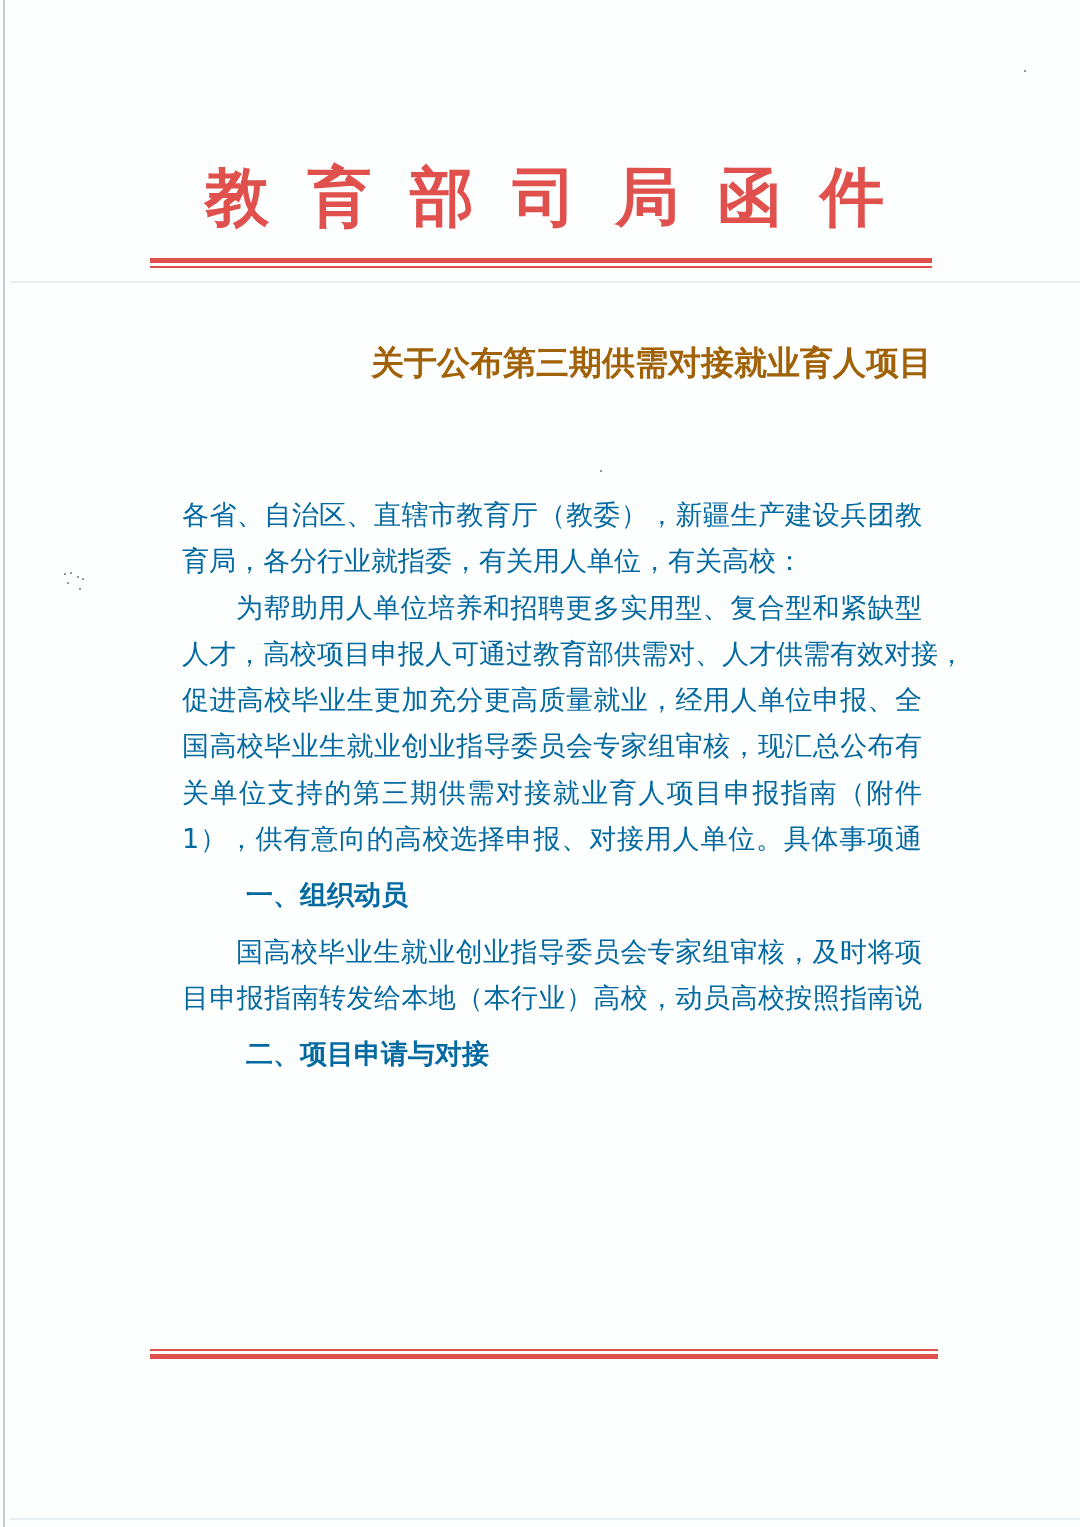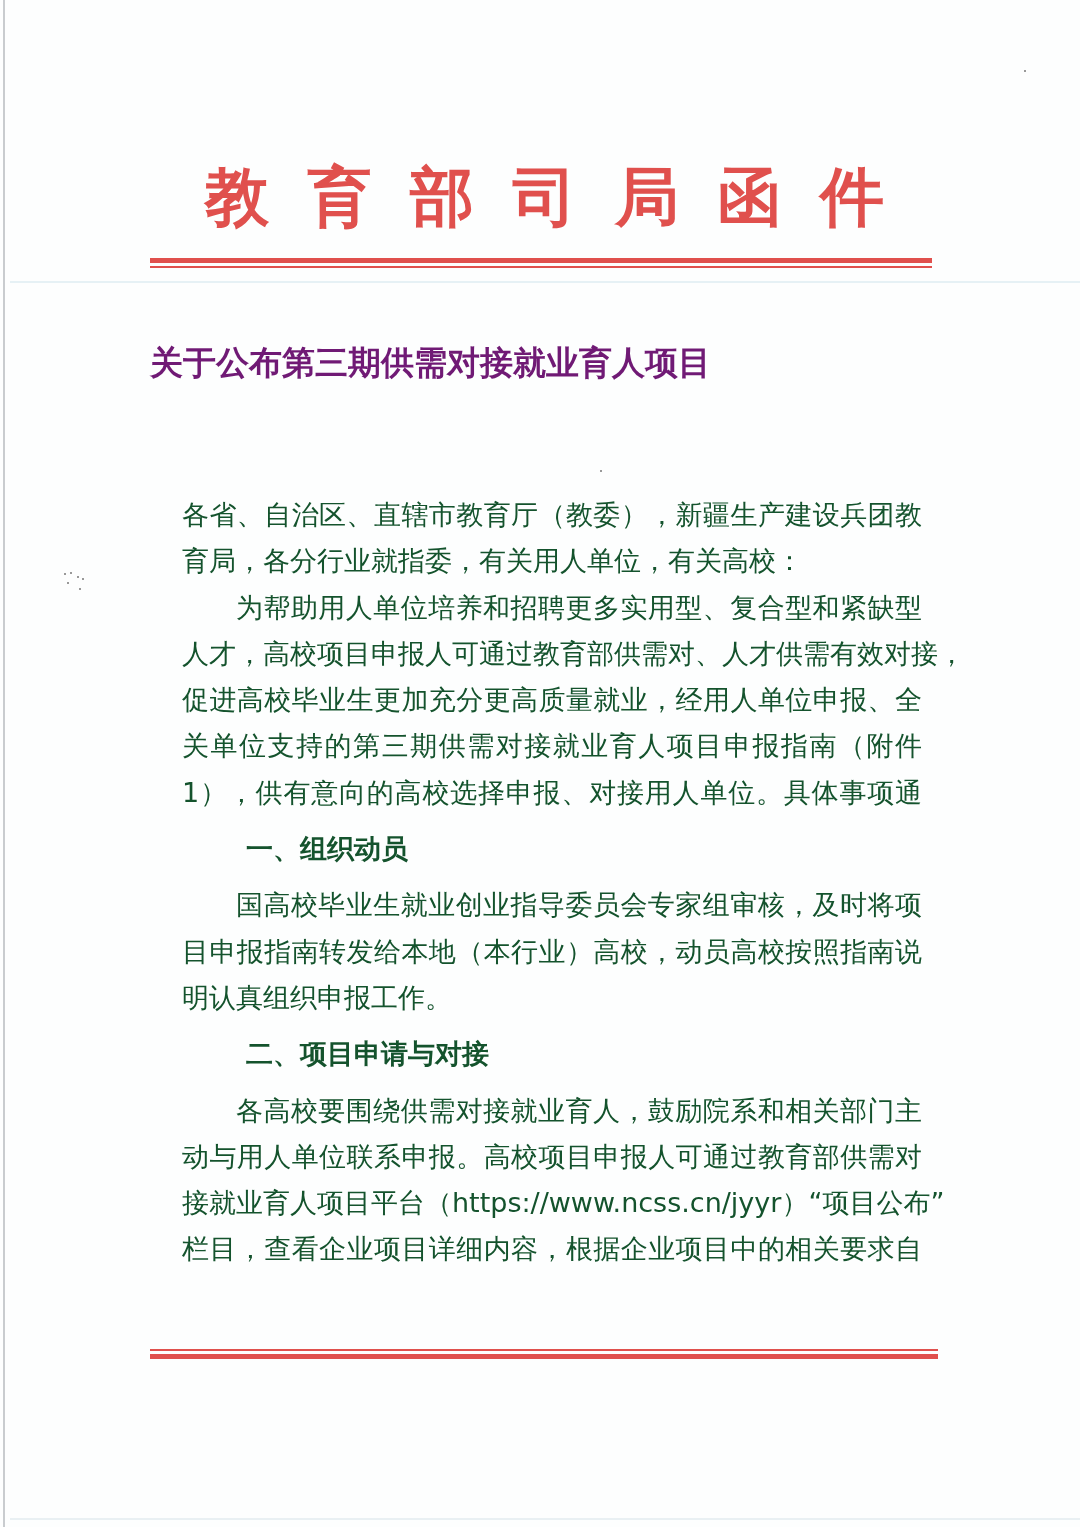--- a/index.html
+++ b/index.html
@@ -32,30 +32,30 @@
     line-height: 1;
   }
   .rule { position: absolute; left: 150px; width: 782px; background: #e0504d; }
   .rule.top-thick { top: 258px; height: 5px; }
   .rule.top-thin  { top: 266px; height: 2px; }
   .rule.bot-thin  { top: 1349px; height: 2px; left: 150px; width: 788px; }
   .rule.bot-thick { top: 1354px; height: 5px; left: 150px; width: 788px; }
 
   .doc-title {
     position: absolute; left: 150px; width: 782px; top: 338px;
-    text-align: left;
+    text-align: right;
     font-family: Liberation Serif, serif;
     font-weight: bold; font-size: 33px; line-height: 50px;
-    color: #701a75; letter-spacing: 0px;
+    color: #a16207; letter-spacing: 0px;
   }
   .body-text {
     position: absolute; left: 182px; width: 740px; top: 492px;
     font-family: "DejaVu Sans", sans-serif;
     font-size: 27px; line-height: 46.3px;
-    color: #14532d; text-align: justify;
+    color: #0369a1; text-align: justify;
   }
   .para { margin: 0; text-indent: 0; }
   .heading {
     margin: 10px; text-indent: 54px;
     font-family: "DejaVu Sans", sans-serif; font-weight: bold;
   }
   .line { display: block; white-space: nowrap; text-align-last: justify; text-align: justify; }
   .line.last { text-align-last: left; }
   .line.ind { padding-left: 54px; }
   .speck { position: absolute; width: 2px; height: 2px; background: #777; border-radius: 1px; }
@@ -86,36 +86,30 @@
 
 <div class="body-text">
   <div class="para">
     <span class="line">各省、自治区、直辖市教育厅（教委），新疆生产建设兵团教</span>
     <span class="line last">育局，各分行业就指委，有关用人单位，有关高校：</span>
   </div>
   <div class="para">
     <span class="line ind">为帮助用人单位培养和招聘更多实用型、复合型和紧缺型</span>
     <span class="line">人才，高校项目申报人可通过教育部供需对、人才供需有效对接，</span>
     <span class="line">促进高校毕业生更加充分更高质量就业，经用人单位申报、全</span>
+    <span class="line">国高校毕业生就业创业指导委员会专家组审核，现汇总公布有</span>
     <span class="line">关单位支持的第三期供需对接就业育人项目申报指南（附件</span>
     <span class="line">1），供有意向的高校选择申报、对接用人单位。具体事项通</span>
   </div>
   <div class="heading">一、组织动员</div>
   <div class="para">
     <span class="line ind">国高校毕业生就业创业指导委员会专家组审核，及时将项</span>
     <span class="line">目申报指南转发给本地（本行业）高校，动员高校按照指南说</span>
-    <span class="line last">明认真组织申报工作。</span>
   </div>
   <div class="heading">二、项目申请与对接</div>
-  <div class="para">
-    <span class="line ind">各高校要围绕供需对接就业育人，鼓励院系和相关部门主</span>
-    <span class="line">动与用人单位联系申报。高校项目申报人可通过教育部供需对</span>
-    <span class="line">接就业育人项目平台（https://www.ncss.cn/jyyr）“项目公布”</span>
-    <span class="line">栏目，查看企业项目详细内容，根据企业项目中的相关要求自</span>
-  </div>
 </div>
 
 <div class="rule bot-thin"></div>
 <div class="rule bot-thick"></div>
 
 <div class="speck" style="left:64px;top:573px"></div>
 <div class="speck" style="left:70px;top:572px"></div>
 <div class="speck" style="left:77px;top:576px"></div>
 <div class="speck" style="left:82px;top:578px"></div>
 <div class="speck" style="left:67px;top:582px"></div>

